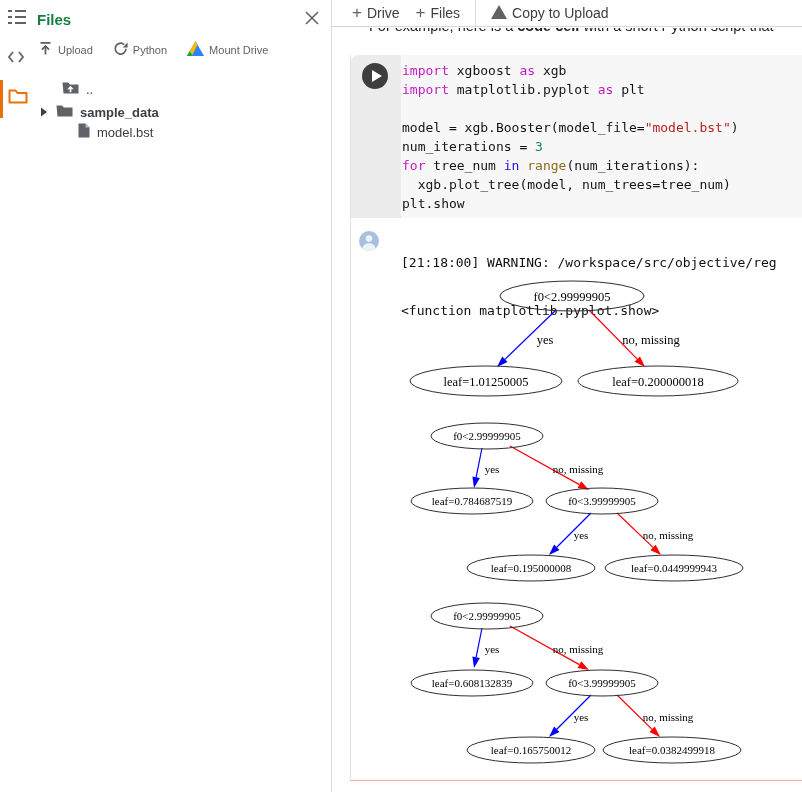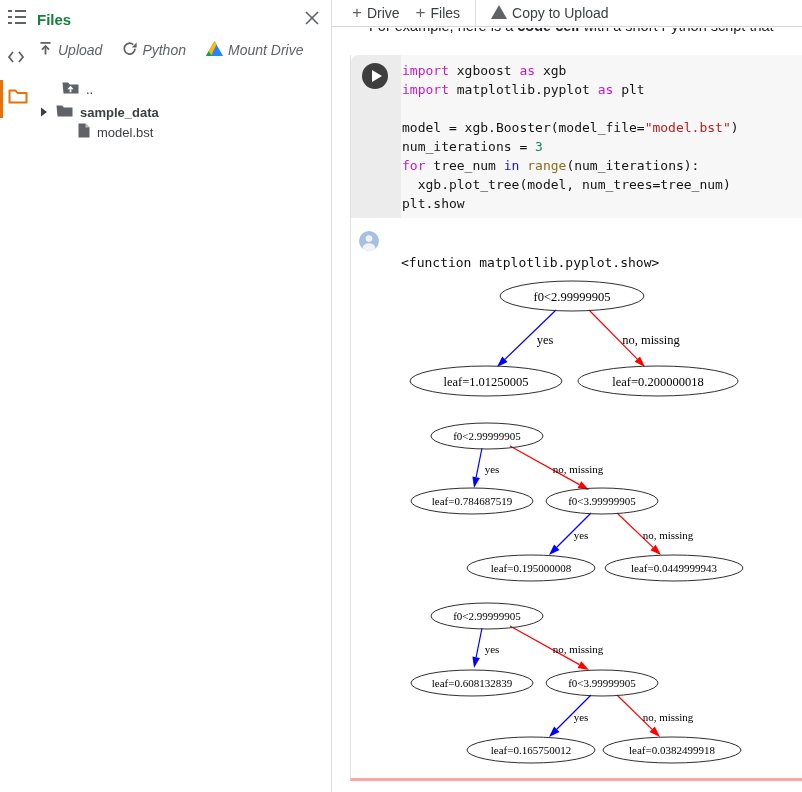--- a/index.html
+++ b/index.html
@@ -13,40 +13,40 @@
                  background:#fff; border-right:1px solid #dadce0; }
   .rail-icon { position:absolute; cursor:pointer; }
   .rail-toc { left:8px; top:9px; }
   .rail-code { left:7px; top:50px; }
   .rail-folder { left:8px; top:88px; }
   .rail-active-bar { position:absolute; left:0; top:80px; width:3px; height:38px; background:#e8710a; }
   .panel-title { position:absolute; left:37px; top:11px; font-size:15px; font-weight:700; color:#15803d; }
   .panel-close { position:absolute; left:301px; top:7px; width:22px; height:22px; cursor:pointer;
                  display:flex; align-items:center; justify-content:center; }
   .panel-actions { position:absolute; left:38px; top:41px; display:flex; align-items:center; gap:20px; }
-  .action-btn { display:flex; align-items:center; gap:5px; font-size:14px; color:#5f6368; cursor:pointer; white-space:nowrap;font-style:italic; }
+  .action-btn { display:flex; align-items:center; gap:5px; font-size:11px; color:#5f6368; cursor:pointer; white-space:nowrap; }
   .file-row { position:absolute; display:flex; align-items:center; gap:7px; font-size:13px; color:#3c4043; cursor:pointer; height:20px; }
   .row-up    { left:62px; top:79px; }
   .row-fold  { left:40px; top:102px;font-weight:bold; }
   .row-file  { left:78px; top:122px; }
   .chev { display:flex; align-items:center; margin-right:1px; }
   
   .main-toolbar { position:absolute; left:332px; top:0; width:470px; height:27px;
                   display:flex; align-items:center; padding-left:20px;
                   border-bottom:1px solid #d8d8d8; background:#fff; }
   .tb-btn { display:flex; align-items:center; gap:5px; font-size:14px; color:#3c4043; cursor:pointer; white-space:nowrap; }
   .tb-plus { font-size:17px; line-height:14px; color:#5f6368; font-weight:400; }
   .tb-gap { width:16px; }
   .tb-divider { width:1px; height:26px; background:#dadce0; margin:0 15px; }
   .intro-clip { position:absolute; left:369px; top:28px; width:433px; height:9px; overflow:hidden; }
   .intro-line { font-size:14.5px; line-height:19px; margin-top:-11px; white-space:nowrap; color:#202124; }
   .intro-line b { font-weight:700; }
   
   .cell { position:absolute; left:350px; top:55px; width:452px; height:726px;
-          border-left:1px solid #e2e2e2; border-bottom:3px solid #fca5a5; background:#fff; }
+          border-left:1px solid #e2e2e2; border-bottom:1px solid #fca5a5; background:#fff; }
   .editor { position:absolute; left:0; top:0; width:452px; height:163px;
             background:#f7f7f7; border-radius:8px 0 0 0; }
   .gutter { position:absolute; left:0; top:0; width:50px; height:163px;
             background:#ececec; border-radius:8px 0 0 0; }
   .play-btn { position:absolute; left:11px; top:8px; width:26px; height:26px; border-radius:50%;
               background:#3e3e3e; cursor:pointer; }
   .play-btn::after { content:""; position:absolute; left:10px; top:7px; width:0; height:0;
                      border-top:6px solid transparent; border-bottom:6px solid transparent;
                      border-left:10px solid #fff; }
   #code-lines { position:absolute; left:51px; top:6px;
@@ -208,20 +208,21 @@
           </clipPath>
         </defs>
       <circle cx="10" cy="10" r="10" fill="#a7c0df"></circle>
       <g clip-path="url(#avclip)">
         <circle cx="10" cy="7.6" r="3.3" fill="#eef3f9"></circle>
         <ellipse cx="10" cy="16.8" rx="6.2" ry="4.6" fill="#eef3f9"></ellipse>
       </g>
     </svg>
   </span>
   <div id="output-pre">
+    <div>[21:18:00] WARNING: /workspace/src/objective/reg</div>
     <div>&lt;function matplotlib.pyplot.show&gt;</div>
   </div>
 </div>
 
 <div id="trees-layer">
     <svg width="352" height="124" viewBox="398 276 352 124" style="left: 398px; top: 276px;">
       <line x1="556" y1="310" x2="504.9111052909325" y2="359.3570677697771" stroke="#0000ff" stroke-width="1.2"></line>
       <polygon points="497,367 502.27081961140095,356.62414048745495 507.551390970464,362.0899950520992" fill="#0000ff"></polygon>
       <text x="545" y="344" text-anchor="middle" font-size="12.5" font-family="&quot;Liberation Serif&quot;,&quot;DejaVu Serif&quot;,serif" fill="#000">yes</text>
       <line x1="589" y1="310" x2="637.2909606699455" y2="359.1532992533375" stroke="#ff0000" stroke-width="1.2"></line>

